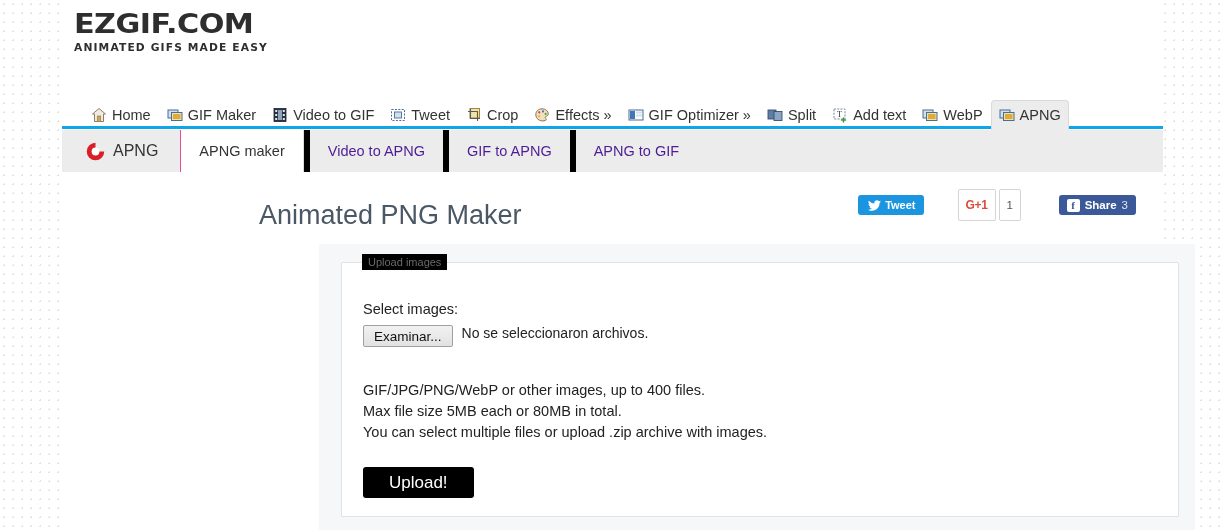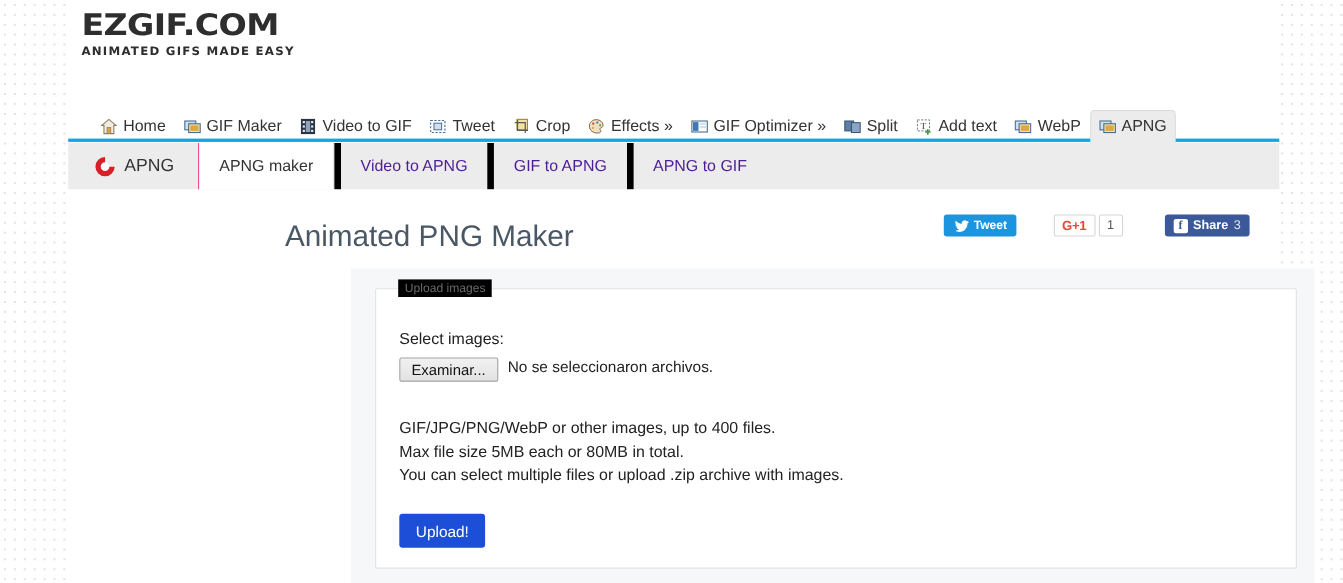--- a/index.html
+++ b/index.html
@@ -195,21 +195,21 @@
     font-weight: bold;
     height: 20px;
     padding: 0 8px 0 10px;
     border-radius: 3px;
     cursor: pointer;
   }
   .gplus-group {
     display: flex;
     align-items: stretch;
     margin-left: 34px;
-    height: 20px;
+    height: 32px;
   }
   .gplus-btn {
     display: flex;
     align-items: center;
     justify-content: center;
     border: 1px solid #d5d5d5;
     border-radius: 2px;
     background: #fefefe;
     padding: 0 7px;
     font-size: 12px;
@@ -342,24 +342,24 @@
   }
   .help-block div { white-space: nowrap; }
 
   .upload-btn {
     display: inline-flex;
     align-items: center;
     justify-content: center;
     margin-top: 24px;
     min-width: 76px;
     height: 31px;
-    padding: 0 15px;
-    background: #1d4ed8;
+    padding: 0 26px;
+    background: #000000;
     color: #ffffff;
-    font-size: 14px;
+    font-size: 17px;
     border: none;
     border-radius: 3px;
     cursor: pointer;
     font-family: "Liberation Sans", sans-serif;
   }
 </style>
 </head>
 <body>
 
 <div class="page-column">

